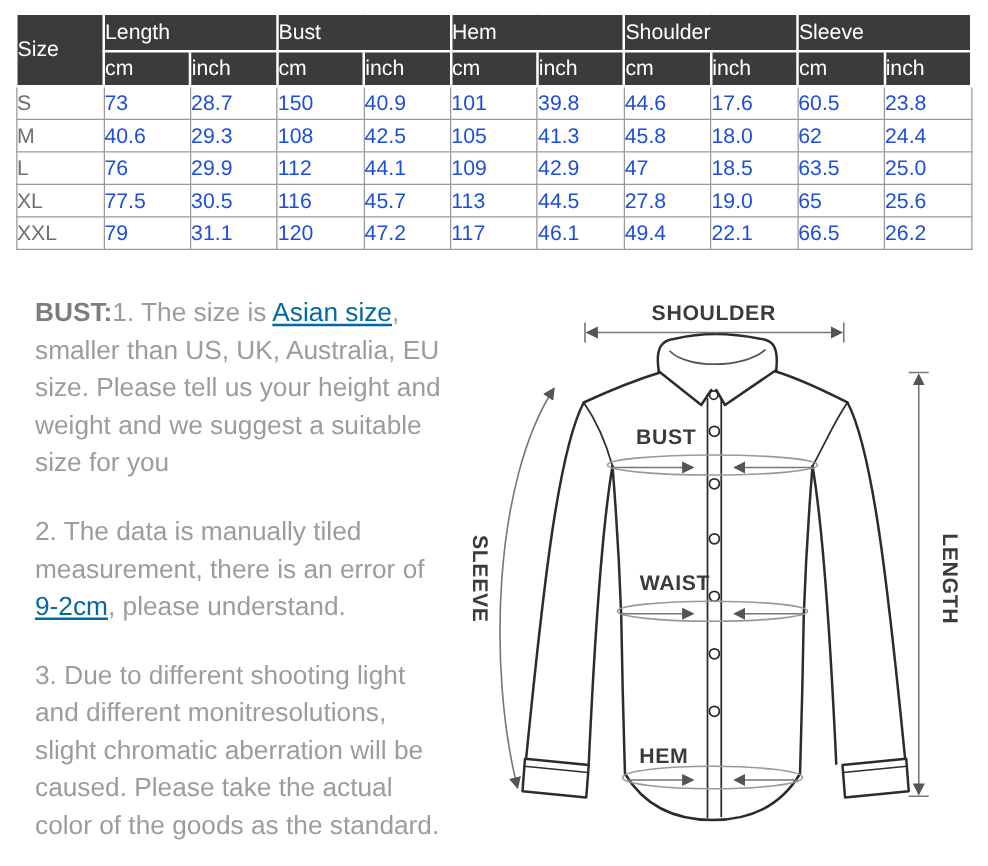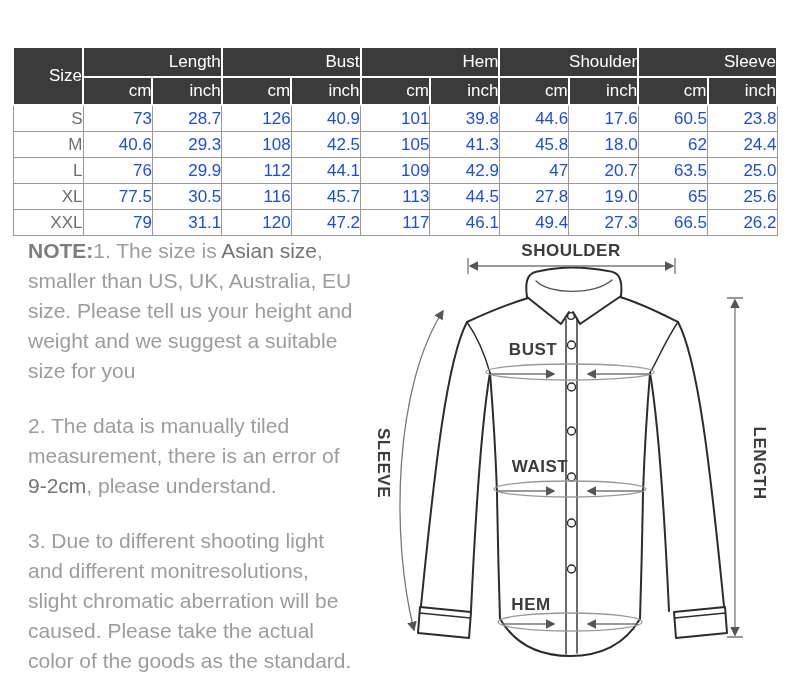--- a/index.html
+++ b/index.html
@@ -4,42 +4,42 @@
 <style>
   html,body{margin:0;padding:0;}
   body{
     width:790px;height:693px;background:#ffffff;
     font-family:"Liberation Sans",sans-serif;
     position:relative;overflow:hidden;
   }
   
   .size-table{
     position:absolute;left:12px;top:10px;width:766px;
-    border-collapse:collapse;table-layout:fixed;text-align:right;margin-top:36px;
+    border-collapse:collapse;table-layout:fixed;text-align:left;
   }
   .size-table th,.size-table td{padding:0;}
   .size-table th{
     background:#3b3b3b;color:#ffffff;font-weight:400;font-size:17px;
     border:2px solid #ffffff;
   }
   .size-table th.group{height:28px;}
   .size-table th.unit{height:26px;}
   .size-table td{
     height:25px;font-size:17px;color:#1d4ed8;background:#ffffff;
     border:1px solid #999999;
   }
   .size-table td.size-col{color:#6f6f6f;}
   
   .notes{
     position:absolute;left:28px;top:236px;width:328px;
     font-size:21px;line-height:30px;color:#9c9c9c;
   }
   .note{margin:0 0 25px 0;}
   .note b{color:#7d7d7d;font-weight:700;}
-  .red{color:#737373;}
+  .red{color:#0369a1;text-decoration:underline;}
   
   .diagram{position:absolute;left:350px;top:225px;}
   .dim-label{
     font-family:"Liberation Sans",sans-serif;font-weight:700;
     font-size:17px;fill:#3b3b3b;letter-spacing:0.5px;
   }
 </style>
 </head>
 <body>
 
@@ -77,21 +77,21 @@
       <th class="unit">inch</th>
       <th class="unit">cm</th>
       <th class="unit">inch</th>
     </tr>
   </thead>
   <tbody>
     <tr>
       <td class="size-col">S</td>
       <td>73</td>
       <td>28.7</td>
-      <td>126</td>
+      <td>150</td>
       <td>40.9</td>
       <td>101</td>
       <td>39.8</td>
       <td>44.6</td>
       <td>17.6</td>
       <td>60.5</td>
       <td>23.8</td>
     </tr>
     <tr>
       <td class="size-col">M</td>
@@ -108,21 +108,21 @@
     </tr>
     <tr>
       <td class="size-col">L</td>
       <td>76</td>
       <td>29.9</td>
       <td>112</td>
       <td>44.1</td>
       <td>109</td>
       <td>42.9</td>
       <td>47</td>
-      <td>20.7</td>
+      <td>18.5</td>
       <td>63.5</td>
       <td>25.0</td>
     </tr>
     <tr>
       <td class="size-col">XL</td>
       <td>77.5</td>
       <td>30.5</td>
       <td>116</td>
       <td>45.7</td>
       <td>113</td>
@@ -134,29 +134,29 @@
     </tr>
     <tr>
       <td class="size-col">XXL</td>
       <td>79</td>
       <td>31.1</td>
       <td>120</td>
       <td>47.2</td>
       <td>117</td>
       <td>46.1</td>
       <td>49.4</td>
-      <td>27.3</td>
+      <td>22.1</td>
       <td>66.5</td>
       <td>26.2</td>
     </tr>
   </tbody>
 </table>
 
 <div class="notes">
-  <p class="note"><b>NOTE:</b><span>1. The size is </span><span class="red">Asian size</span><span>, smaller than US, UK, Australia, EU size. Please tell us your height and weight and we suggest a suitable size for you</span></p>
+  <p class="note"><b>BUST:</b><span>1. The size is </span><span class="red">Asian size</span><span>, smaller than US, UK, Australia, EU size. Please tell us your height and weight and we suggest a suitable size for you</span></p>
   <p class="note"><span>2. The data is manually tiled measurement, there is an error of </span><span class="red">9-2cm</span><span>, please understand.</span></p>
   <p class="note"><span>3. Due to different shooting light and different monitresolutions, slight chromatic aberration will be caused. Please take the actual color of the goods as the standard.</span></p>
 </div>
 
 <svg class="diagram" width="440" height="468" viewBox="0 0 440 468" xmlns="http://www.w3.org/2000/svg">
   <defs>
     <marker id="arr" viewBox="0 0 10 10" refX="8.5" refY="5" markerWidth="7.5" markerHeight="7.5" orient="auto-start-reverse">
       <path d="M0,0 L10,5 L0,10 z" fill="#555555"></path>
     </marker>
   </defs>

